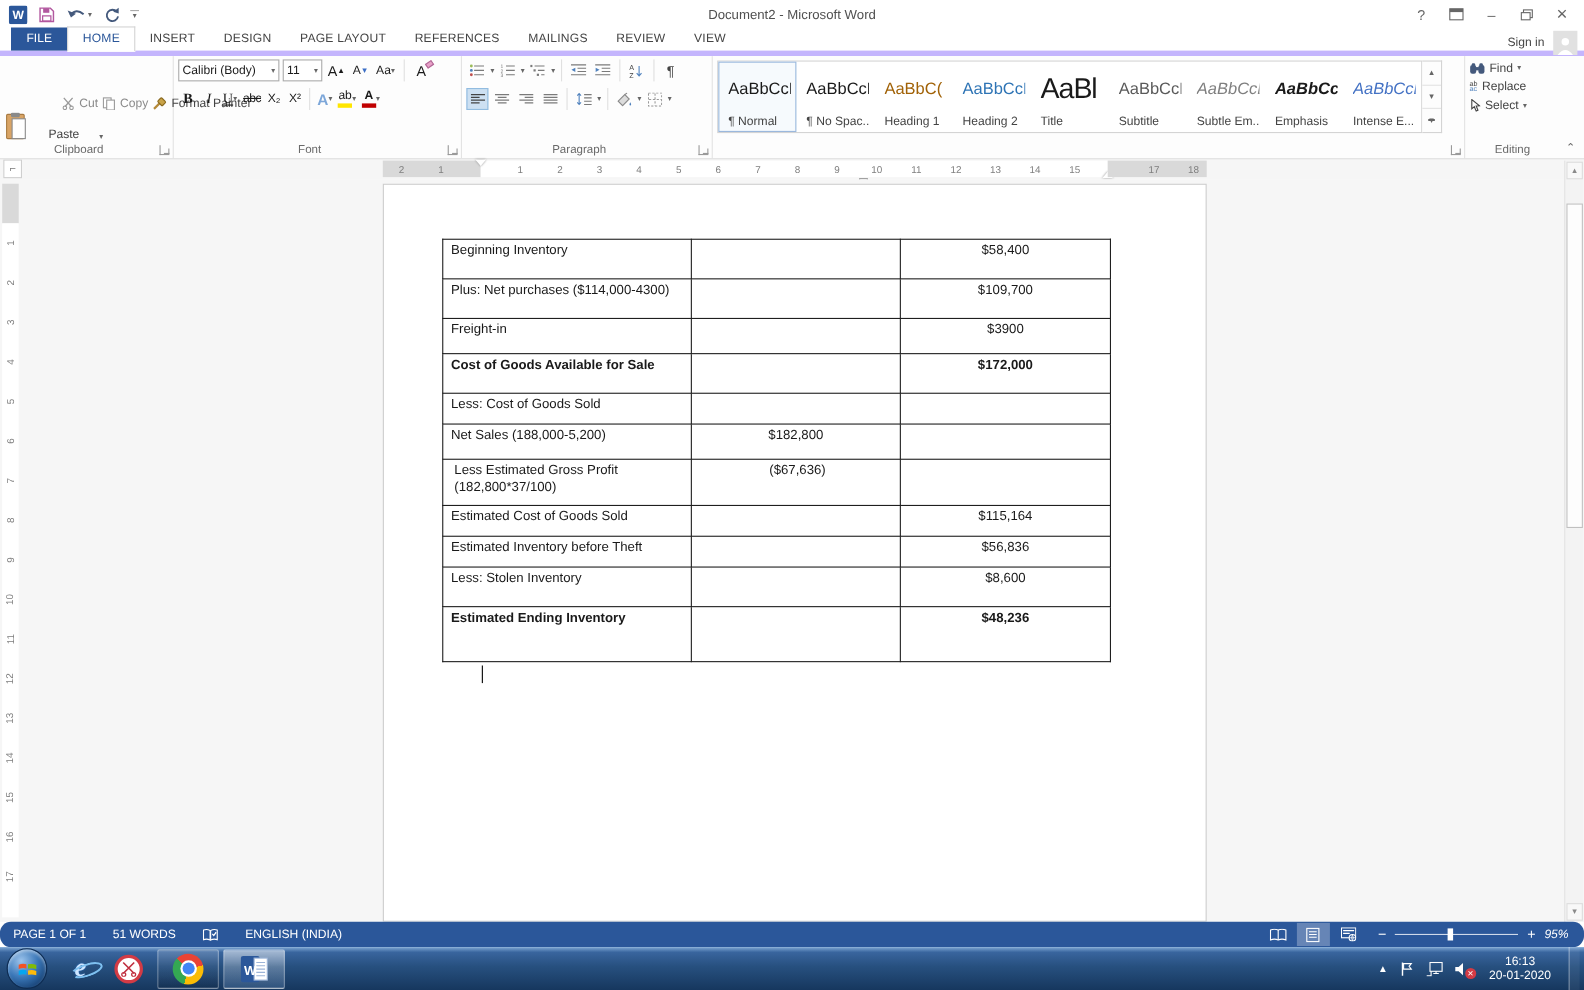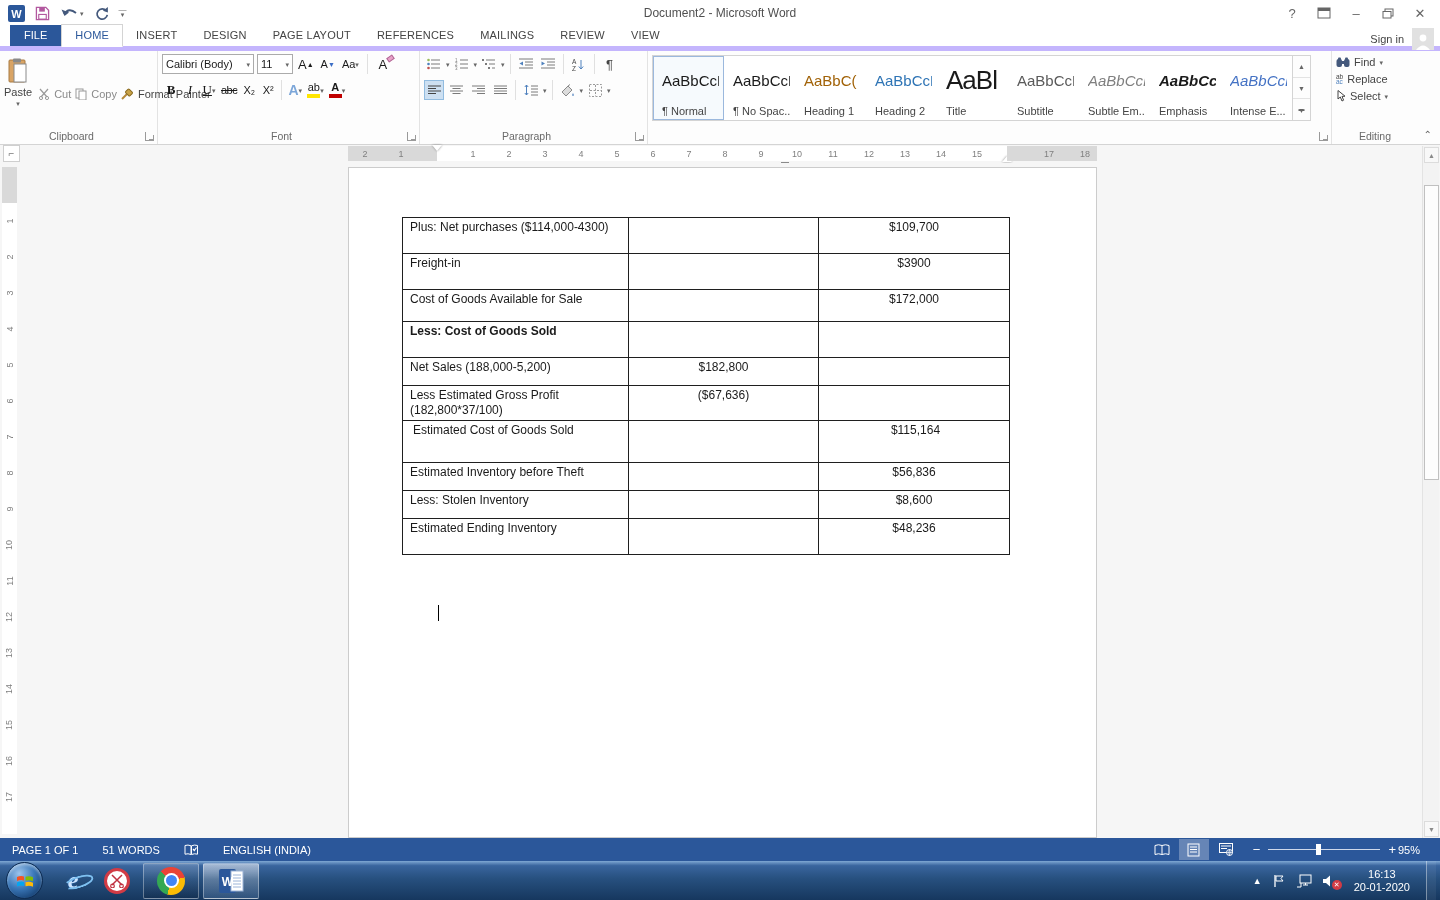--- a/index.html
+++ b/index.html
@@ -26,21 +26,21 @@
   
   .ribbon { height:94px; background:#fdfdfd; border-bottom:1px solid #d4d4d4; display:flex; position:relative; }
   .rgroup { position:relative; height:100%; border-right:1px solid #e3e3e3; padding:3px 4px 16px; }
   .glabel { position:absolute; bottom:2px; left:0; right:14px; text-align:center; color:#6a6a6a; font-size:10.5px; }
   .launcher { position:absolute; right:3px; bottom:3px; width:9px; height:9px; border-left:1px solid #9a9a9a; border-bottom:1px solid #9a9a9a; }
   .launcher:after { content:""; position:absolute; right:0px; bottom:0px; width:4px; height:4px; border-right:1px solid #9a9a9a; border-bottom:1px solid #9a9a9a; }
   .caret-down { font-size:7px; color:#666; line-height:1; }
 
   
   .g-clipboard { width:158px; display:flex; }
-  .paste-big { width:46px; display:flex; flex-direction:column; align-items:center; gap:2px; padding-top:4px; }
+  .paste-big { width:46px; display:flex; flex-direction:row; align-items:flex-end; gap:18px; padding-top:4px; }
   .paste-big .plabel { font-size:11px; color:#444; }
   .clip-col { display:flex; flex-direction:row; gap:4px; padding:5px 0 0 6px; }
   .clip-item { display:flex; align-items:center; gap:4px; color:#8a8a8a; white-space:nowrap; }
   .clip-item.fp { color:#444; }
 
   
   .g-font { width:262px; }
   .font-row1 { display:flex; align-items:center; gap:3px; }
   .combo { border:1px solid #ababab; background:#fff; height:20px; display:flex; align-items:center; padding:0 3px; color:#1a1a1a; }
   .combo .cd { margin-left:auto; }
@@ -122,31 +122,31 @@
   .doc-table tr:nth-of-type(11) td { height:50px; font-weight:bold; }
   .caret-line { position:absolute; left:89px; top:437px; width:1px; height:16px; background:#000; }
 
   
   .vscroll { position:absolute; left:1422px; top:146px; width:17px; height:692px; background:#f3f3f3; border-left:1px solid #e3e3e3; }
   .vs-up,.vs-down { position:absolute; left:1px; width:15px; height:16px; background:#f8f8f8; border:1px solid #dcdcdc; display:flex; align-items:center; justify-content:center; color:#8a8a8a; font-size:7px; }
   .vs-up { top:1px; } .vs-down { bottom:1px; }
   .vs-thumb { position:absolute; left:1px; top:39px; width:15px; height:295px; background:#fdfdfd; border:1px solid #c0c0c0; }
 
   
-  .statusbar { height:23px; background:#2b579a; color:#fff; display:flex; align-items:center; font-size:11px; position:relative; }
+  .statusbar { height:23px; background:#2b579a; color:#fff; display:flex; align-items:center; font-size:11px; position:relative;border-radius:10px; }
   .sb-left { display:flex; align-items:center; gap:0; }
   .sb-item { padding:0 12px; display:flex; align-items:center; gap:4px; height:23px; }
   .sb-right { margin-left:auto; display:flex; align-items:center; gap:2px; padding-right:8px; }
   .view-btn { width:30px; height:21px; display:flex; align-items:center; justify-content:center; }
   .view-btn.active { background:rgba(255,255,255,.28); }
   .zoomctl { display:flex; align-items:center; gap:8px; margin-left:10px; }
   .ztrack { width:112px; height:1px; background:#cfd9ea; position:relative; }
   .zthumb { position:absolute; left:48px; top:-5px; width:5px; height:11px; background:#fff; }
   .zsign { font-size:13px; color:#fff; line-height:1; }
-  .zpct { width:34px; text-align:left; }
+  .zpct { width:34px; text-align:center;font-style:italic; }
 
   
   .taskbar { height:39px; background:linear-gradient(#7fa8d4 0%, #39659e 12%, #27507f 45%, #16375e 100%); display:flex; align-items:center; position:relative; }
   .orb { width:37px; height:37px; margin:0 8px 0 6px; border-radius:50%; background:radial-gradient(circle at 35% 30%, #9cc4ec, #3a77b8 45%, #123a6b 85%); border:1px solid #0e2c52; display:flex; align-items:center; justify-content:center; box-shadow:inset 0 2px 3px rgba(255,255,255,.5); }
   .tb-icon { width:44px; height:36px; display:flex; align-items:center; justify-content:center; }
   .tb-btn { width:56px; height:36px; display:flex; align-items:center; justify-content:center; border:1px solid rgba(255,255,255,.35); border-radius:2px; margin-left:4px; background:linear-gradient(rgba(255,255,255,.18), rgba(255,255,255,.05) 45%, rgba(0,0,0,.12)); }
   .tb-btn.front { background:linear-gradient(rgba(255,255,255,.55), rgba(255,255,255,.25) 45%, rgba(120,160,210,.25)); }
   .tray { margin-left:auto; display:flex; align-items:center; gap:10px; padding-right:4px; color:#fff; }
   .clock { text-align:center; font-size:11px; line-height:13px; padding:0 6px; }
   .show-desktop { width:10px; height:39px; border-left:1px solid rgba(255,255,255,.4); background:rgba(255,255,255,.06); }
@@ -648,20 +648,25 @@
 
   <div class="page">
     <table class="doc-table">
       <colgroup>
           <col style="width:226px;">
           <col style="width:190px;">
           <col style="width:191px;">
         </colgroup>
       <tbody>
 
+          <tr>
+            <td>Beginning Inventory</td>
+            <td class="c"></td>
+            <td class="c">$58,400</td>
+          </tr>
 
           <tr>
             <td>Plus: Net purchases ($114,000-4300)</td>
             <td class="c"></td>
             <td class="c">$109,700</td>
           </tr>
 
           <tr>
             <td>Freight-in</td>
             <td class="c"></td>

